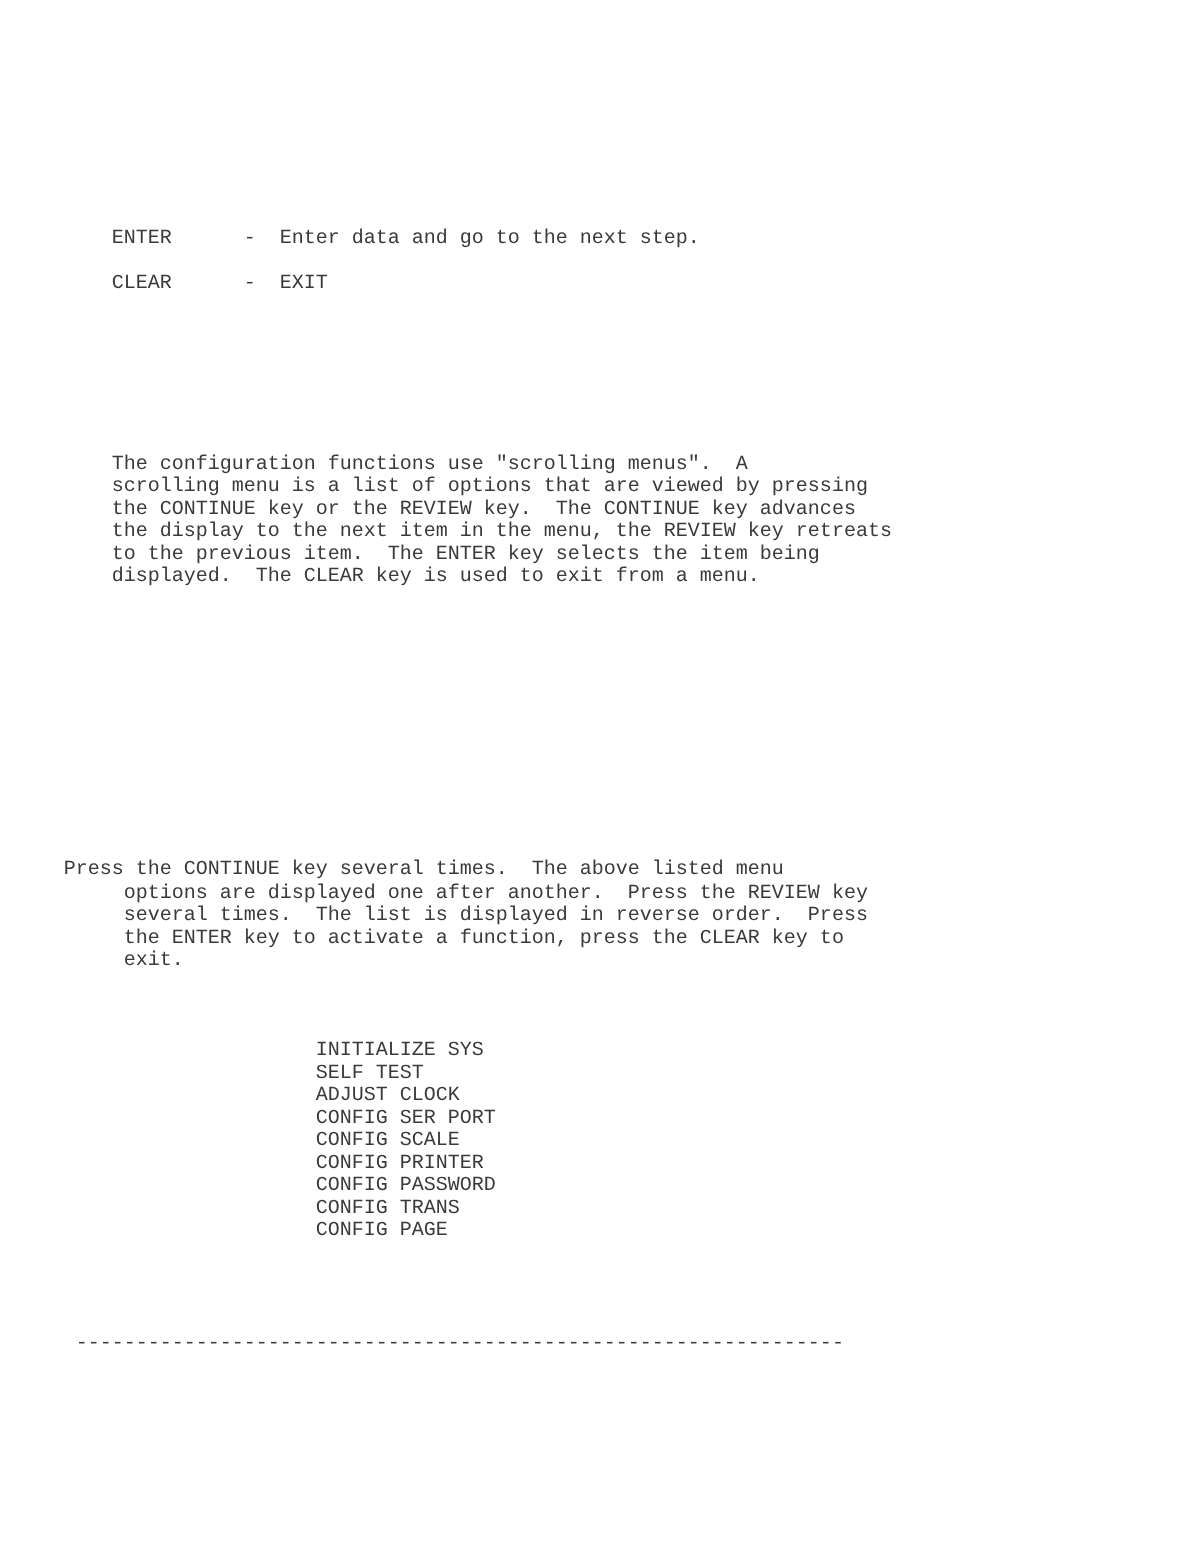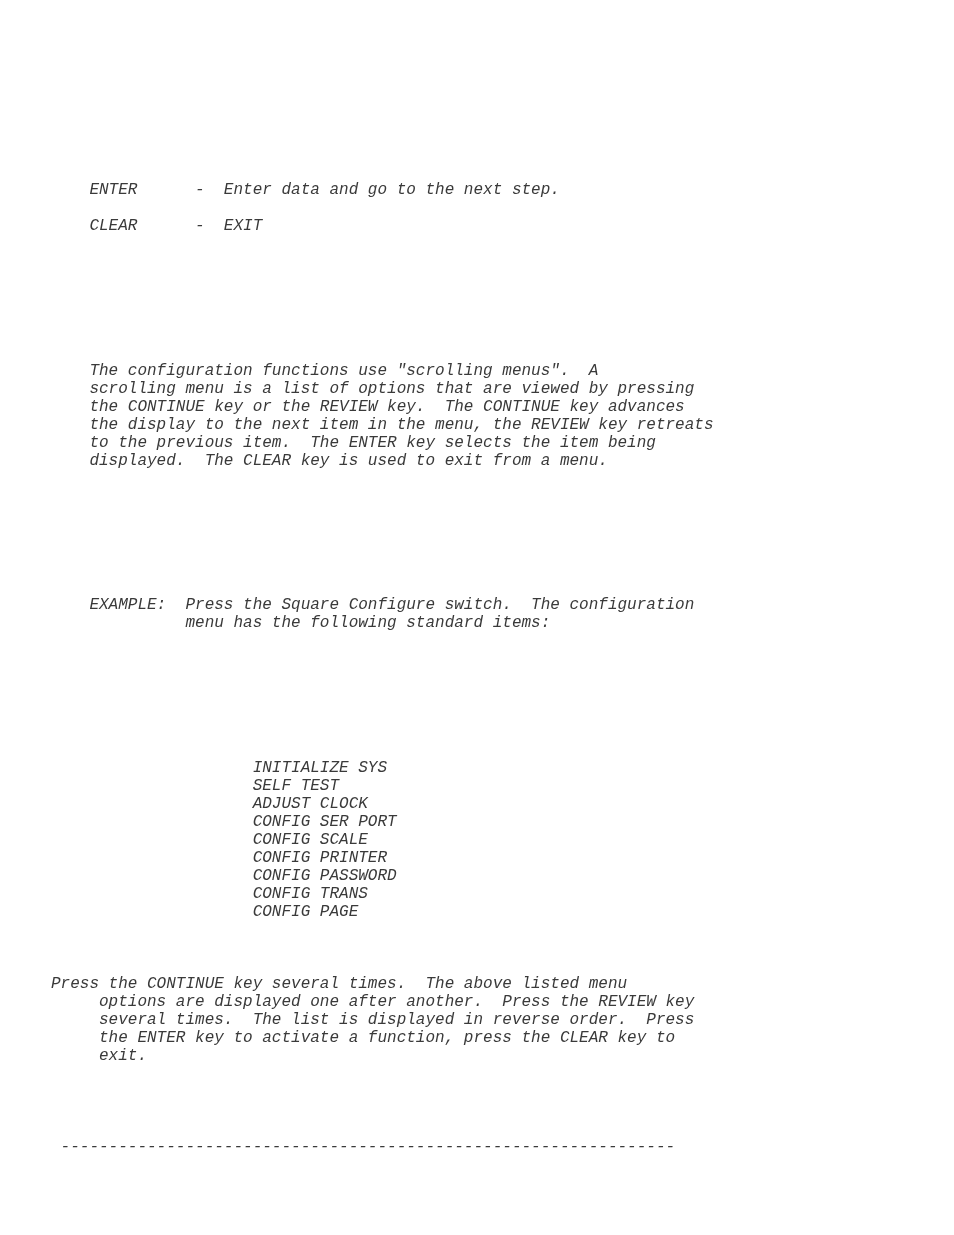--- a/index.html
+++ b/index.html
@@ -15,21 +15,20 @@
     overflow: hidden;
     font-family: "Liberation Mono", "DejaVu Sans Mono", monospace;
   }
   .page {
     position: absolute;
     left: 0;
     top: 0;
     width: 859px;
     height: 1235px;
     background: #ffffff;
-    font-style: italic;
   }
   
   .doc {
     position: absolute;
     left: 51px;
     top: 127px;
     width: 860px;
     font-size: 16px;
     line-height: 18.05px;
     letter-spacing: 0px;
@@ -72,40 +71,38 @@
 
     <pre class="block">    The configuration functions use "scrolling menus".  A
     scrolling menu is a list of options that are viewed by pressing
     the CONTINUE key or the REVIEW key.  The CONTINUE key advances
     the display to the next item in the menu, the REVIEW key retreats
     to the previous item.  The ENTER key selects the item being
     displayed.  The CLEAR key is used to exit from a menu.</pre>
 
     <span class="spacer"></span>
 
-    <pre class="block">    EXAMPLE:  Press the Square Configure switch.  The configuration
-              menu has the following standard items:</pre>
 
     <span class="spacer"></span>
+
+    <pre class="block">Press the CONTINUE key several times.  The above listed menu
+     options are displayed one after another.  Press the REVIEW key
+     several times.  The list is displayed in reverse order.  Press
+     the ENTER key to activate a function, press the CLEAR key to
+     exit.</pre>
 
     <pre class="block">                     INITIALIZE SYS
                      SELF TEST
                      ADJUST CLOCK
                      CONFIG SER PORT
                      CONFIG SCALE
                      CONFIG PRINTER
                      CONFIG PASSWORD
                      CONFIG TRANS
                      CONFIG PAGE</pre>
-
-    <pre class="block">Press the CONTINUE key several times.  The above listed menu
-     options are displayed one after another.  Press the REVIEW key
-     several times.  The list is displayed in reverse order.  Press
-     the ENTER key to activate a function, press the CLEAR key to
-     exit.</pre>
 
 
     <pre class="rule"> ----------------------------------------------------------------</pre>
 
     
 
     
 
     
 

